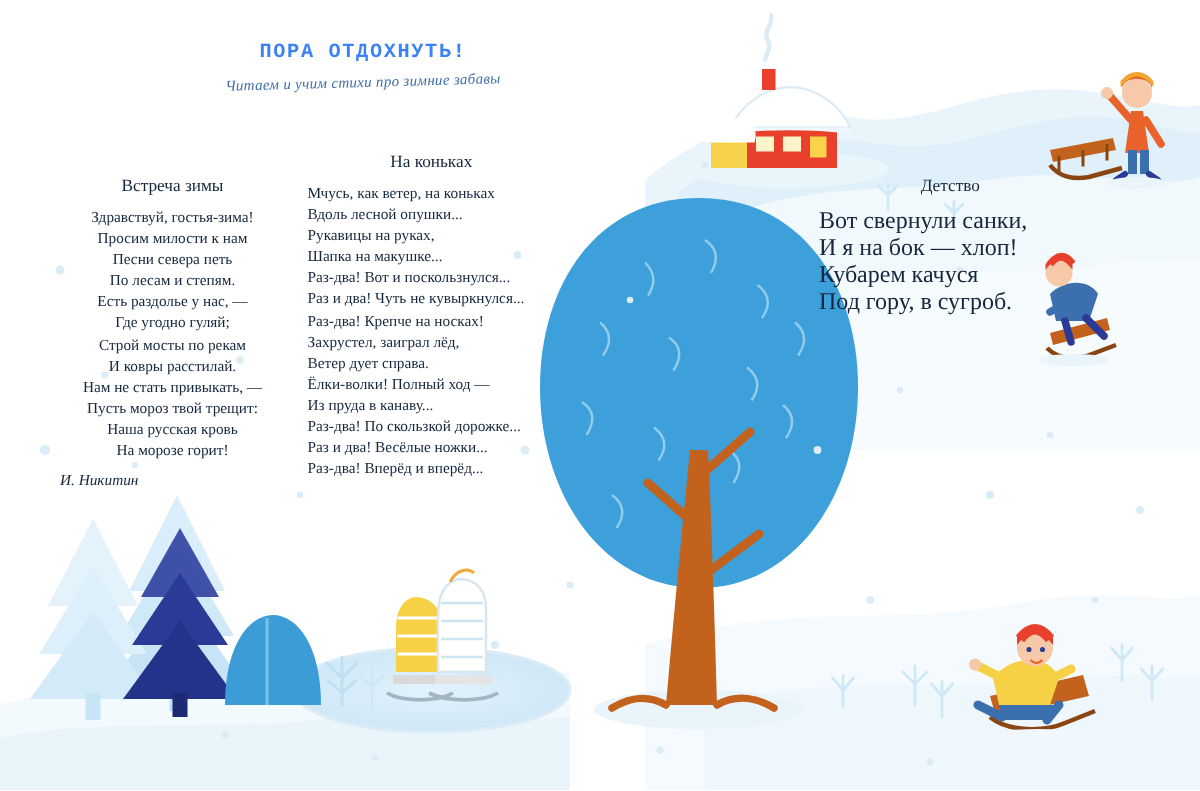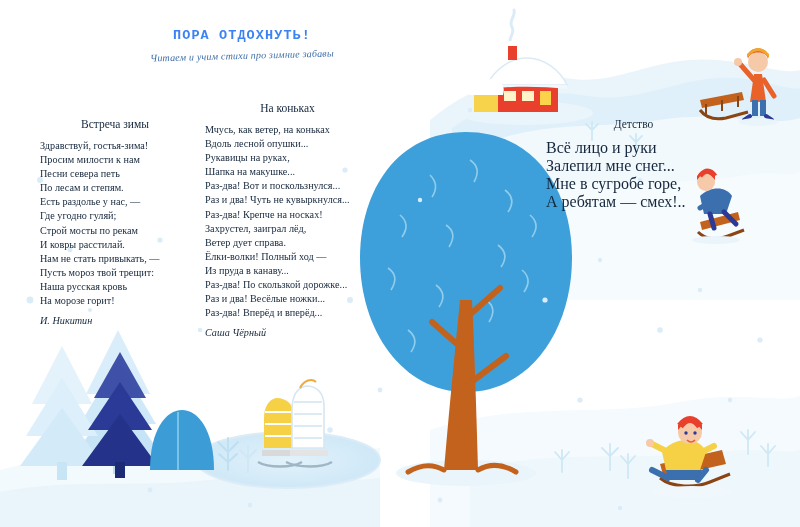--- a/index.html
+++ b/index.html
@@ -63,21 +63,21 @@
   }
   .poem-stanza { white-space: pre-line; margin-bottom: 12px; }
   .poem-stanza:last-of-type { margin-bottom: 0; }
   .poem-author {
     font-style: italic;
     font-size: 10.2px;
     margin-top: 7px;
   }
 
   #poem-1 { left: 40px; top: 118px; width: 150px; }
-  #poem-1 .poem-body { text-align: left; }
+  #poem-1 .poem-body { text-align: center; }
   #poem-2 { left: 205px; top: 102px; width: 165px; }
   #poem-3 { left: 546px; top: 118px; width: 175px; }
 </style>
 </head>
 <body>
 
 <div id="page">
 
   <svg class="bg-svg" viewBox="0 0 800 527">
     <defs>
@@ -324,24 +324,23 @@
 Раз-два! Вот и поскользнулся...
 Раз и два! Чуть не кувыркнулся...
 Раз-два! Крепче на носках!
 Захрустел, заиграл лёд,
 Ветер дует справа.
 Ёлки-волки! Полный ход —
 Из пруда в канаву...
 Раз-два! По скользкой дорожке...
 Раз и два! Весёлые ножки...
 Раз-два! Вперёд и вперёд...</div>
-    <div class="poem-author">Саша Чёрный</div>
   </div>
 
   <div class="poem" id="poem-3">
     <div class="poem-title">Детство</div>
-    <div class="poem-stanza">Всё лицо и руки
-Залепил мне снег...
-Мне в сугробе горе,
-А ребятам — смех!..</div>
+    <div class="poem-stanza">Вот свернули санки,
+И я на бок — хлоп!
+Кубарем качуся
+Под гору, в сугроб.</div>
   </div>
 
 </div>
 
 </body></html>

